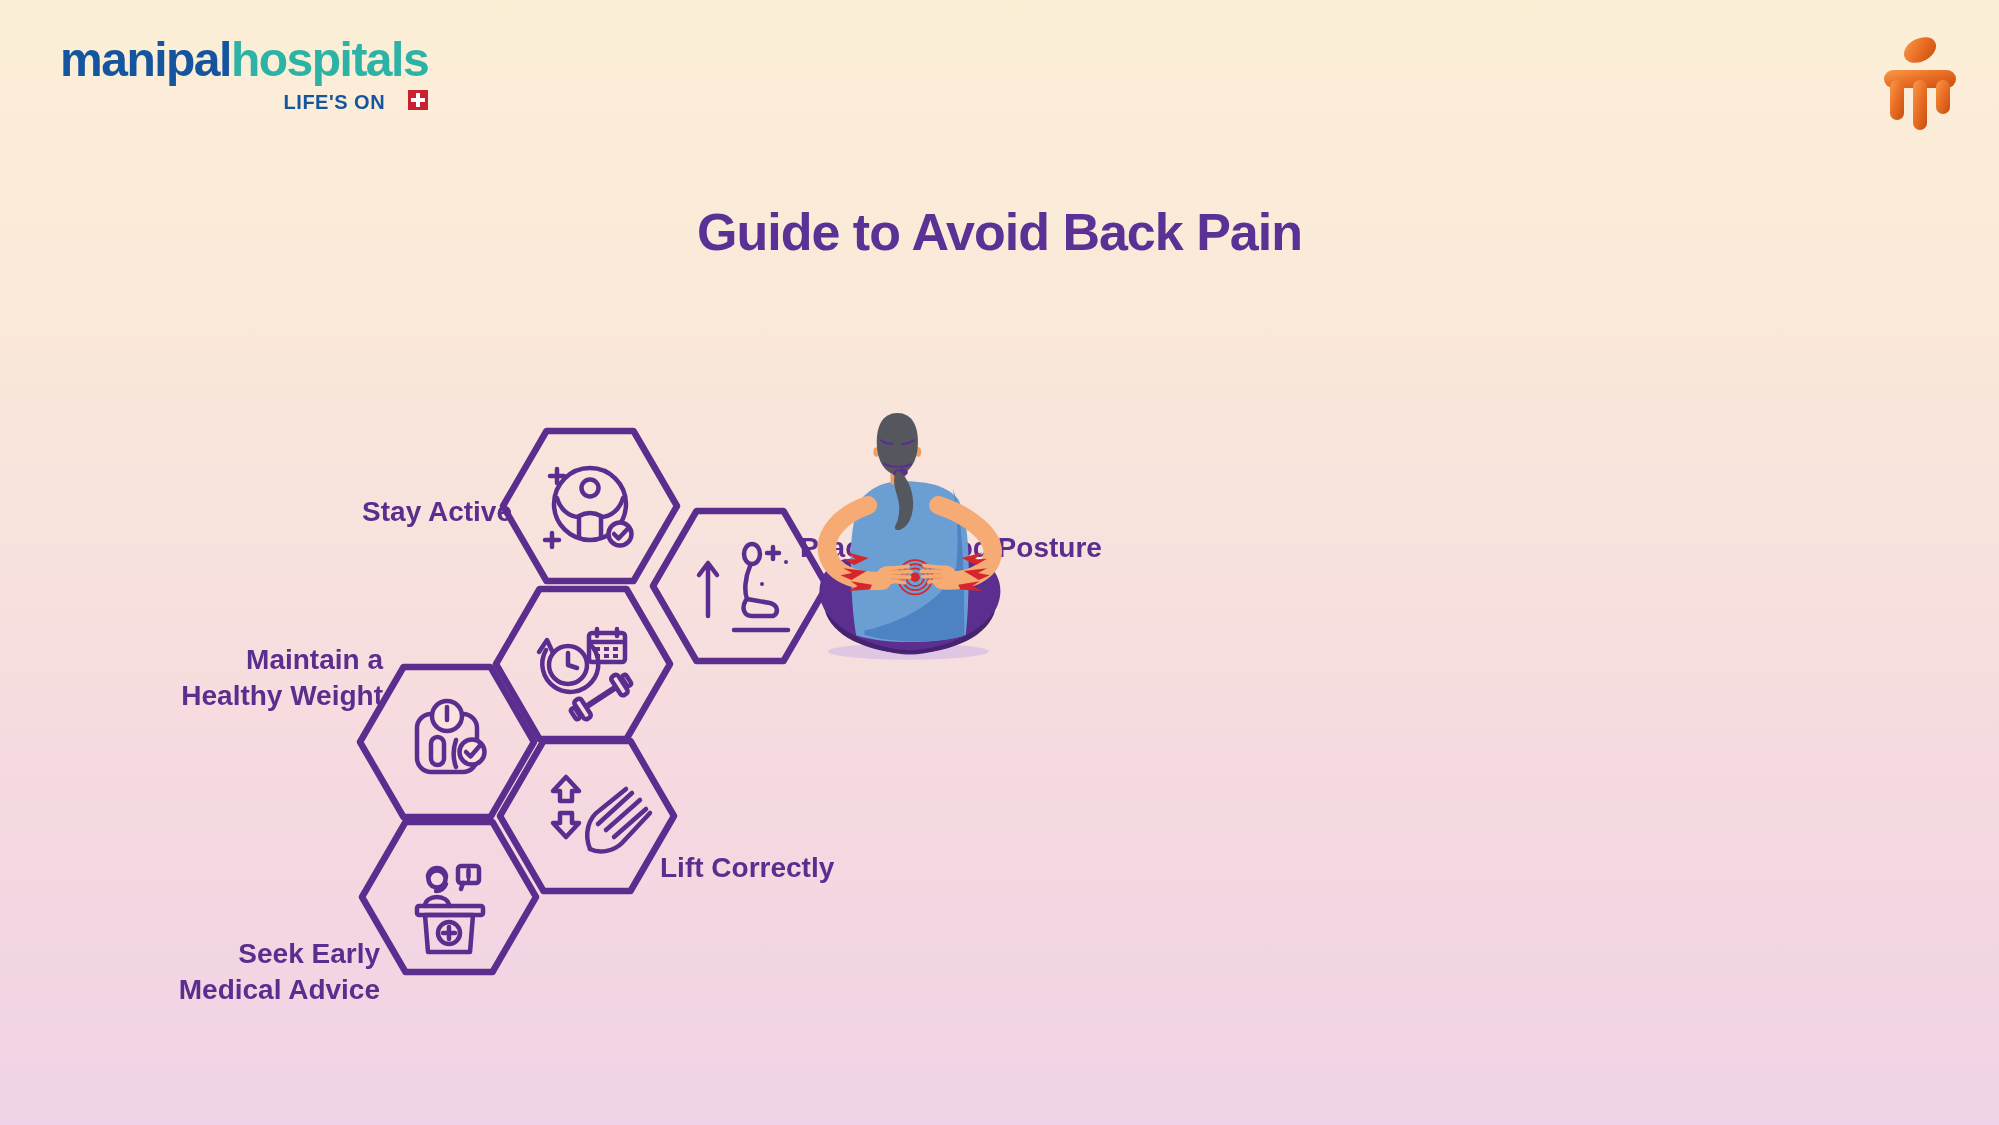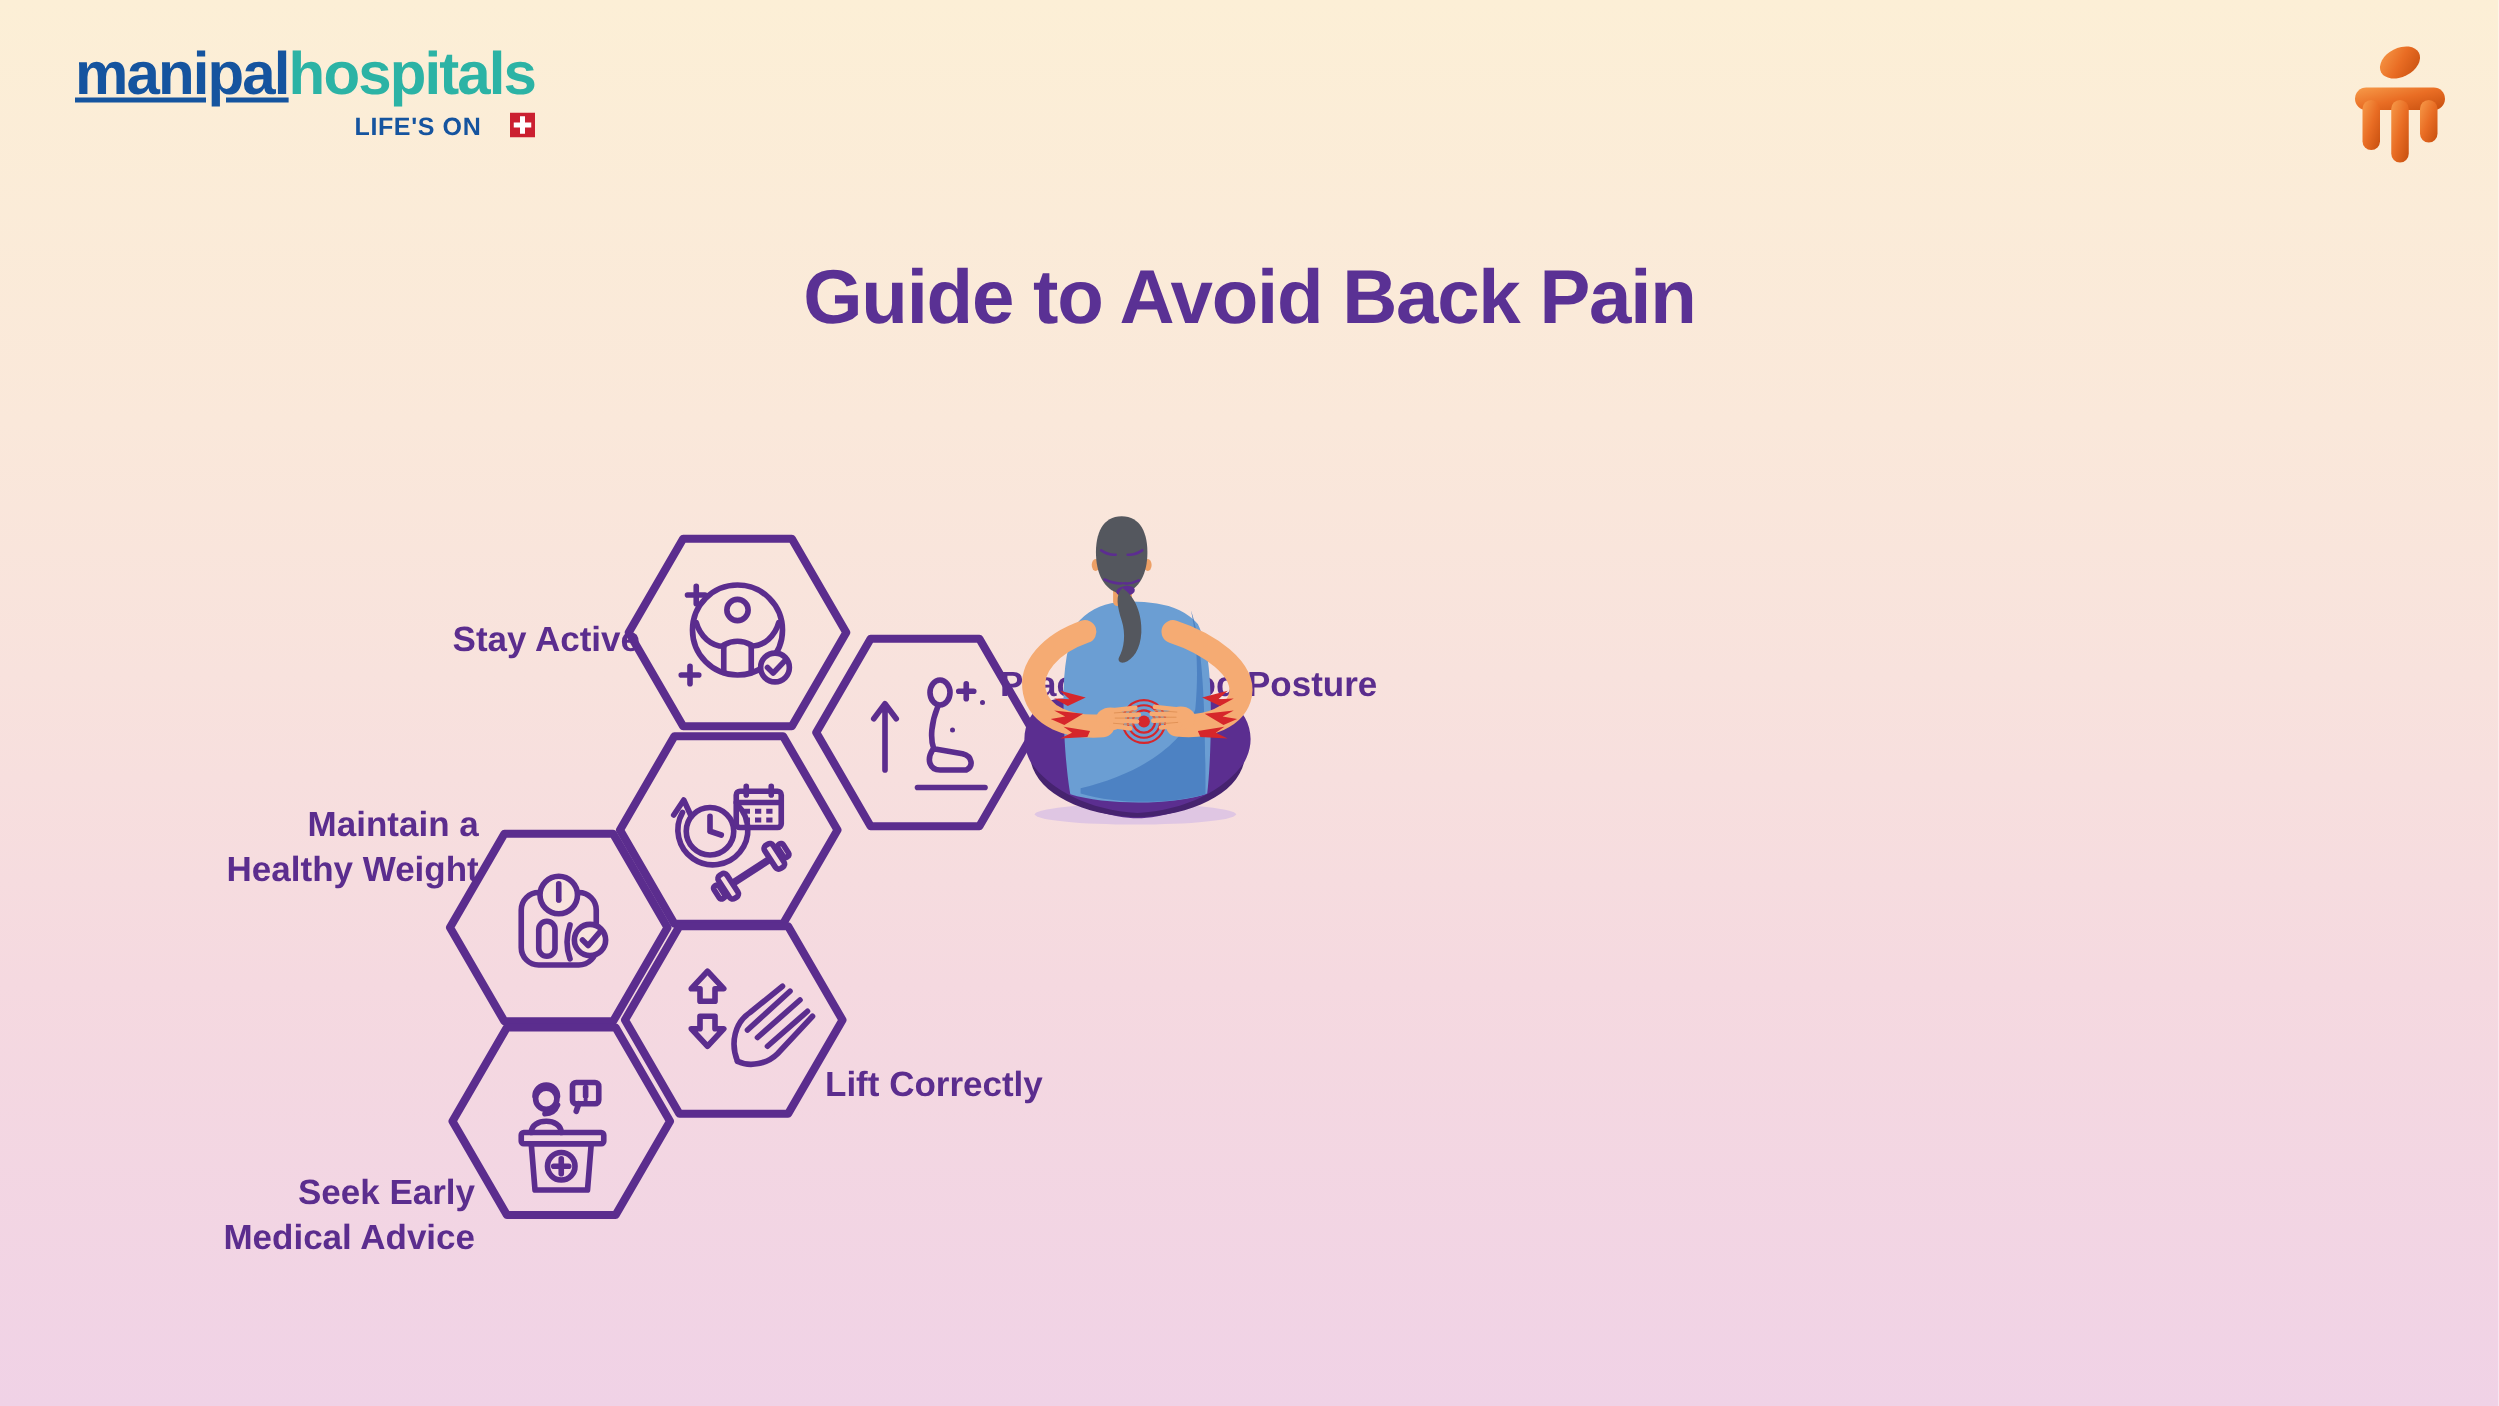--- a/index.html
+++ b/index.html
@@ -5,30 +5,30 @@
 <style>
   html,body{margin:0;padding:0;}
   body{font-family:"Liberation Sans","DejaVu Sans",sans-serif;}
   .canvas{
     position:relative;width:1999px;height:1125px;overflow:hidden;
     background:linear-gradient(180deg,#fcefd6 0%,#fae8da 30%,#f8e2dd 48%,#f5d9e0 70%,#f0d2e6 100%);
   }
   
   .logo{position:absolute;left:60px;top:36px;}
   .logo-line{font-size:48px;font-weight:700;letter-spacing:-1.5px;line-height:1;white-space:nowrap;}
-  .logo-part1{color:#15549f;text-decoration:underline;}
+  .logo-part1{color:#15549f;}
   .logo-part2{color:#2cb3a5;}
   .tagline-row{display:flex;justify-content:flex-end;align-items:center;gap:23px;margin-top:6px;}
   .tagline{color:#15549f;font-size:20px;font-weight:700;letter-spacing:0.5px;}
   
   .brand-symbol{position:absolute;left:1878px;top:34px;}
   
   .title{
     position:absolute;left:0;top:202px;width:100%;text-align:center;
-    font-size:61px;font-weight:700;letter-spacing:-1px;color:#5a3194;
+    font-size:52px;font-weight:700;letter-spacing:-1px;color:#5a3194;
   }
   
   .tip-label{
     position:absolute;color:#5b2d8e;font-size:28px;font-weight:700;
     line-height:1.28;white-space:pre-line;
   }
   .t-right{text-align:right;}
   
   .honeycomb{position:absolute;left:340px;top:400px;}
   .figure{position:absolute;left:1230px;top:340px;}

